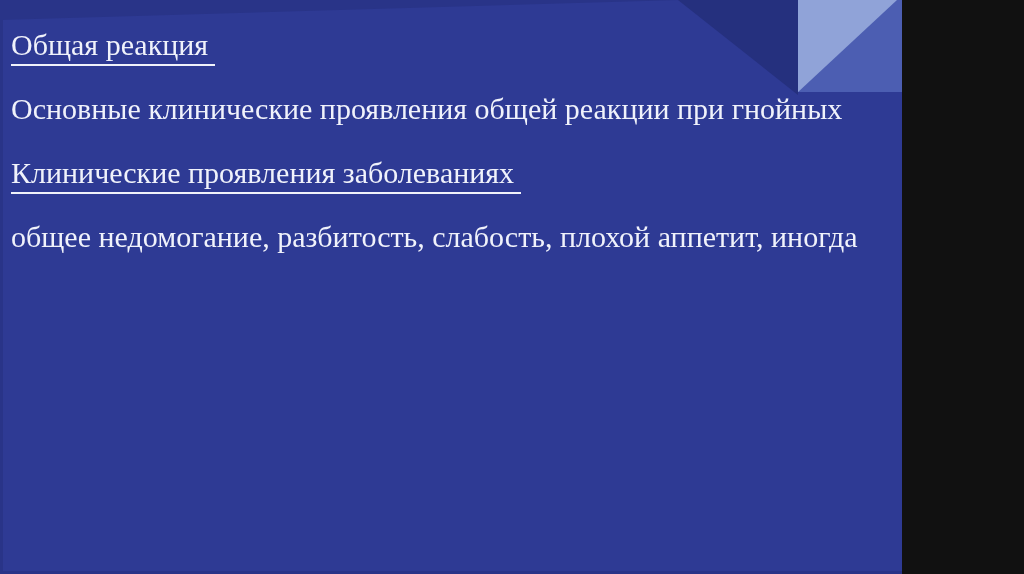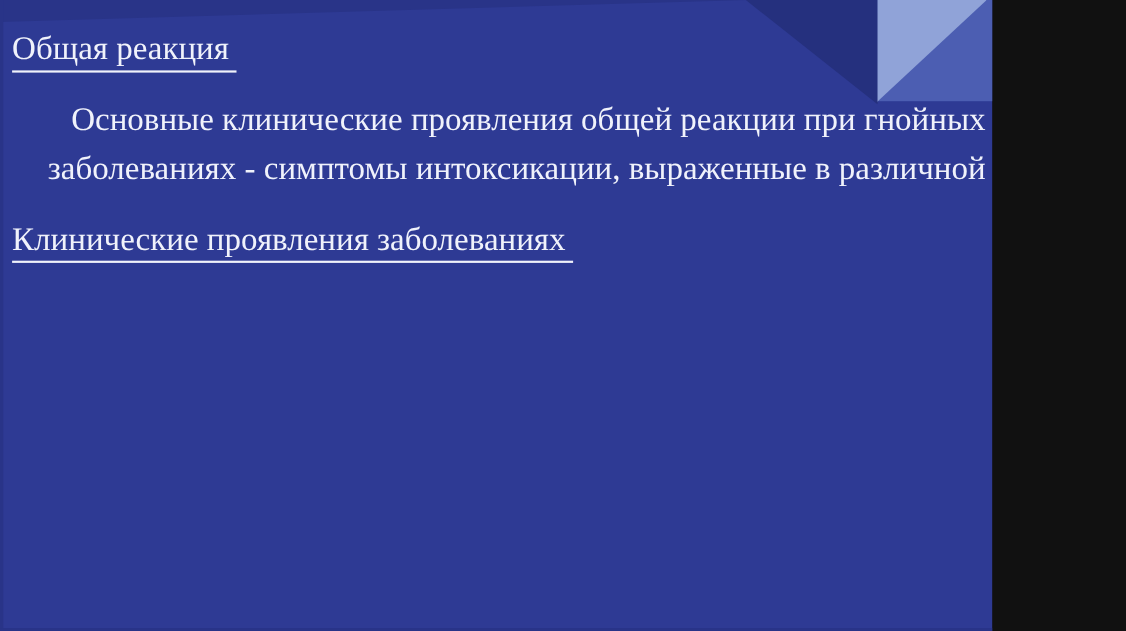--- a/index.html
+++ b/index.html
@@ -44,21 +44,21 @@
   
   .text-block {
     position: absolute;
     left: 11px; top: 22px; right: 6px;
     color: #f0f2fb;
     font-size: 30px;
     line-height: 45px;
     z-index: 5;
   }
   .block { margin: 0 0 19px 0; }
-  .line { white-space: pre; text-align: right; }
+  .line { white-space: pre; }
   .u {
     display: inline-block;
     border-bottom: 2px solid #f0f2fb;
     padding-right: 7px;
     line-height: 38px;
   }
 </style>
 </head>
 <body>
 
@@ -75,27 +75,27 @@
   <div class="shape tri-light-right"></div>
 
   <div class="text-block">
 
     <div class="block">
       <span class="u">Общая реакция</span>
     </div>
 
     <div class="block">
       <div class="line">Основные клинические проявления общей реакции при гнойных</div>
-      <div class="line">заболеваниях - симптомы интоксикации, выраженные в различной</div>
     </div>
 
     <div class="block">
       <span class="u">Клинические проявления заболеваниях</span>
     </div>
 
     <div class="block">
+      <div class="line">общее недомогание, разбитость, слабость, плохой аппетит, иногда</div>
     </div>
 
     <div class="block">
     </div>
 
   </div>
 </div>
 
 </body></html>

